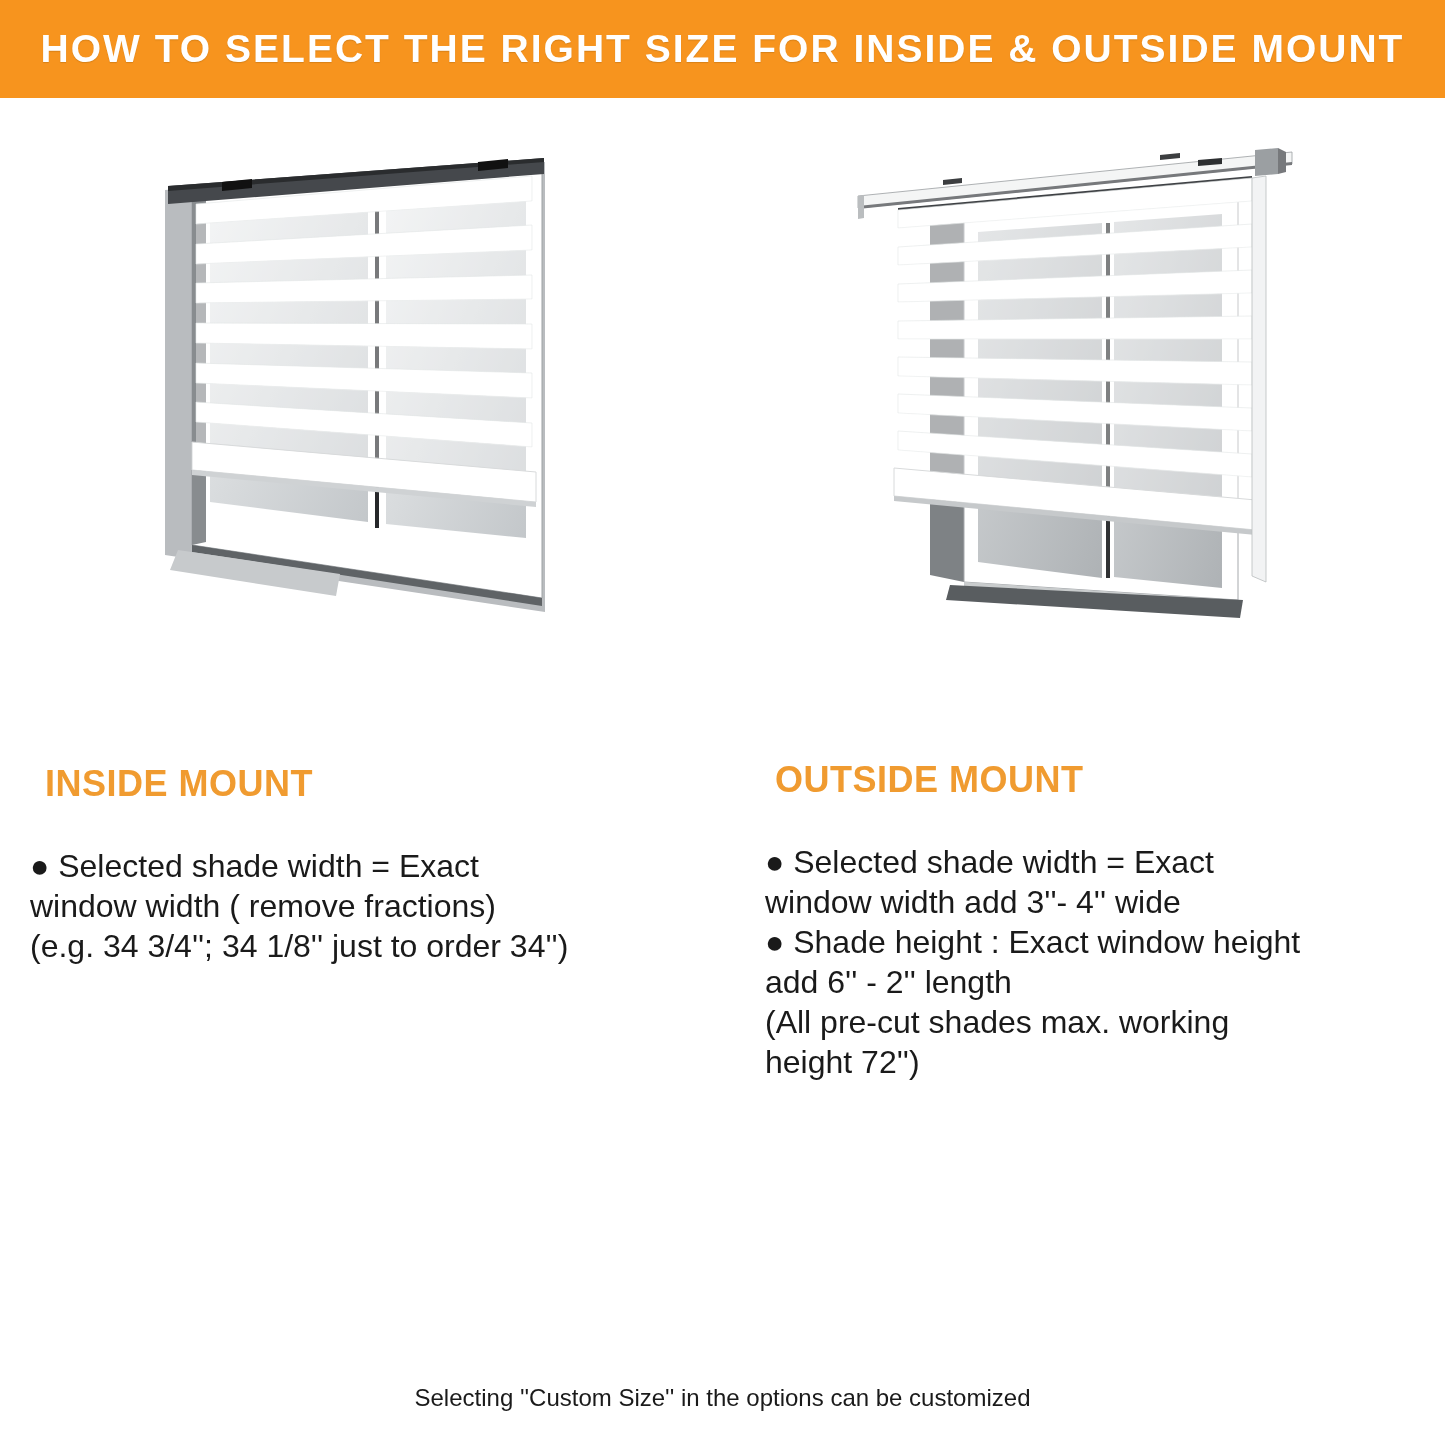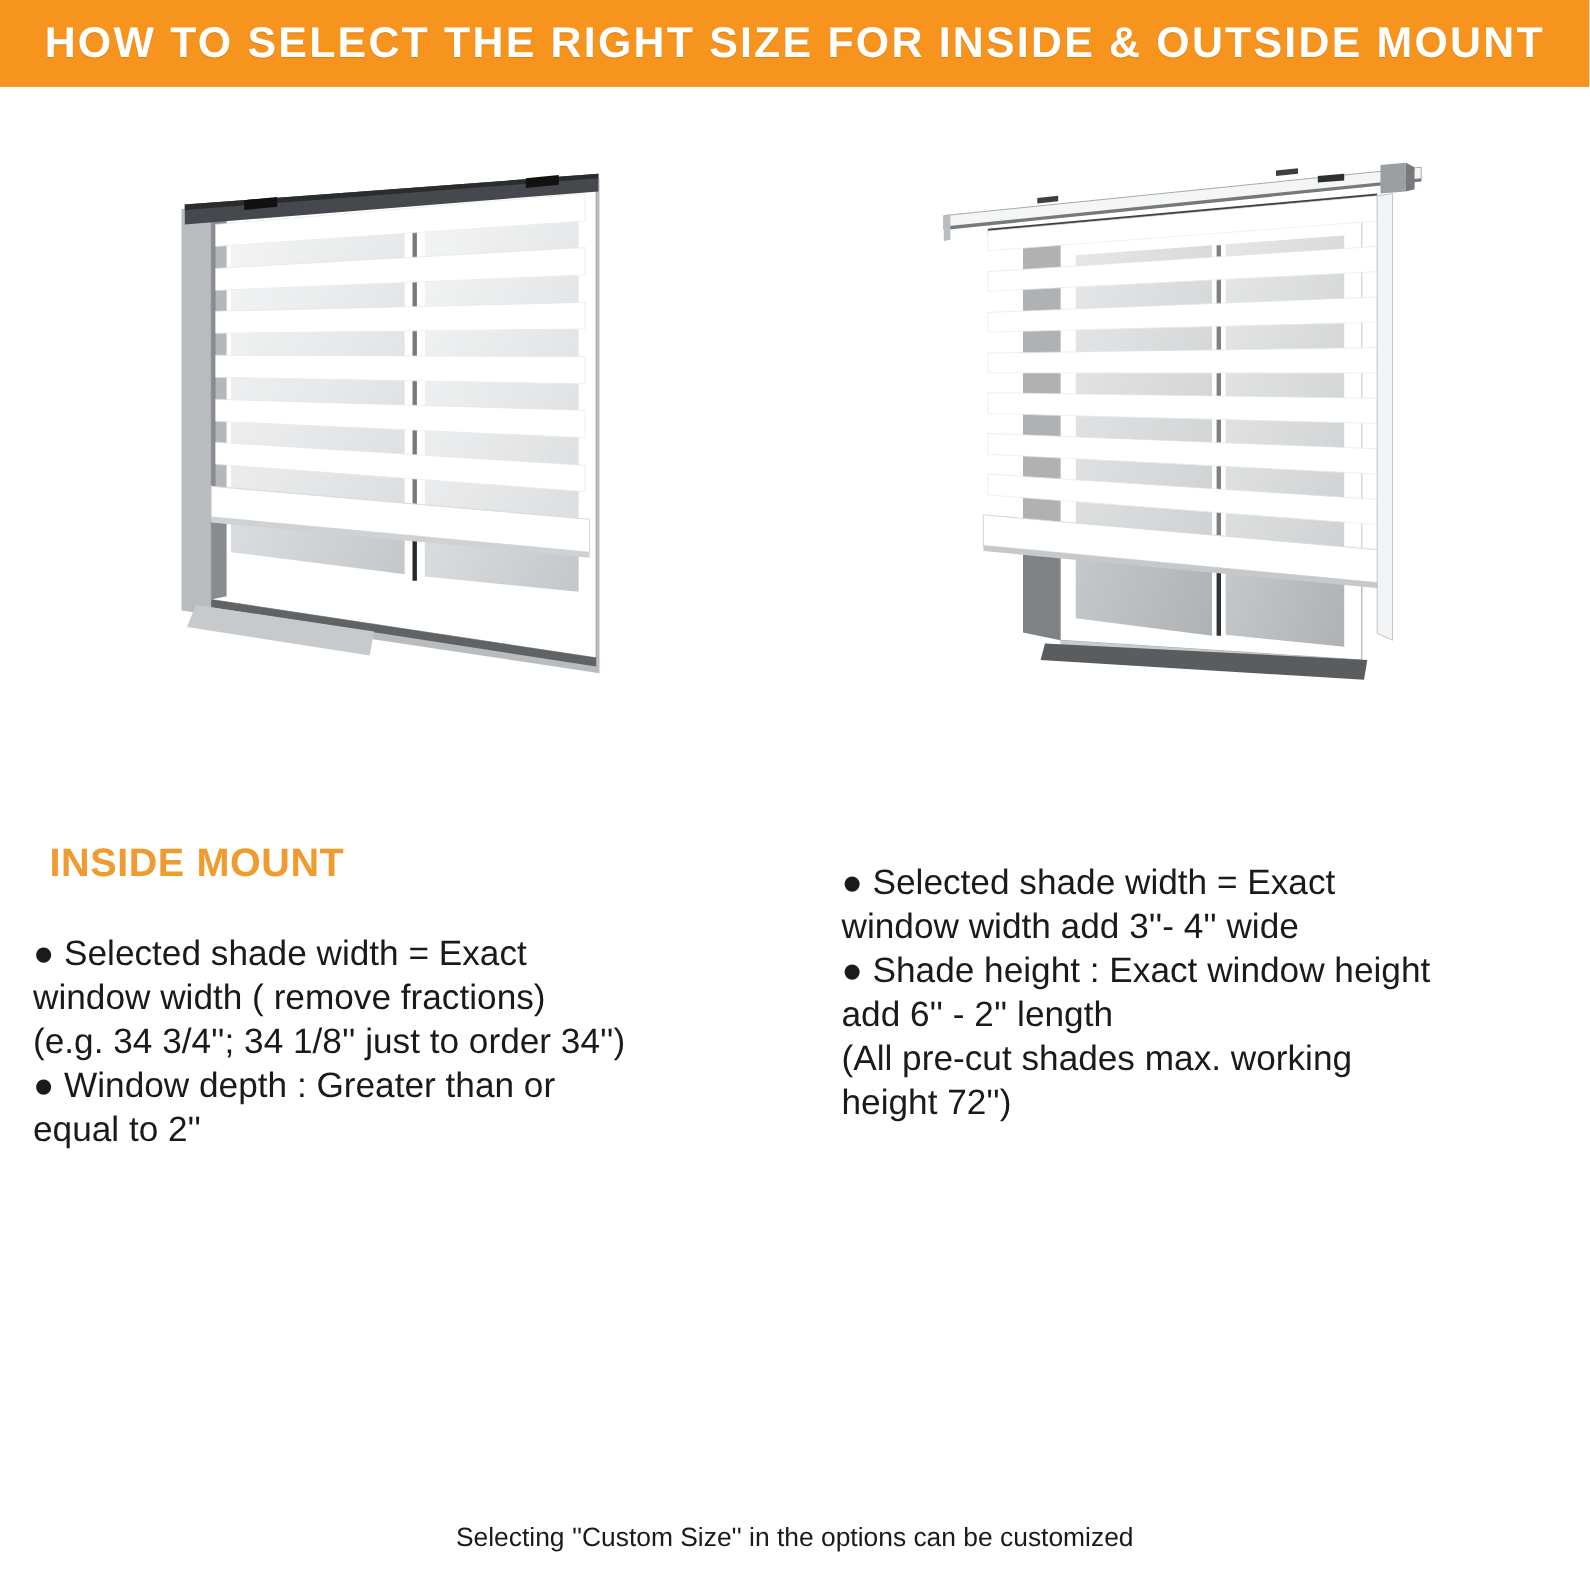--- a/index.html
+++ b/index.html
@@ -6,21 +6,21 @@
   body {
     width:1445px; height:1432px;
     background:#ffffff;
     font-family:"Liberation Sans", sans-serif;
     color:#1a1a1a;
     position:relative;
     overflow:hidden;
   }
   .banner {
     position:absolute; top:0; left:0;
-    width:1445px; height:79px;
+    width:1445px; height:98px;
     background:#F7941E;
     display:flex; align-items:center; justify-content:center;
   }
   .banner h1 {
     margin:0; color:#ffffff;
     font-size:39px; font-weight:bold; letter-spacing:2px;
     white-space:nowrap;
     text-shadow:0 1px 1px rgba(120,70,0,0.25);
   }
   .col { position:absolute; top:95px; }
@@ -108,22 +108,20 @@
       <polygon points="52,320 396,352 396,357 52,325" fill="#cfd2d4"></polygon>
     </g>
   </svg>
 
   <h2>INSIDE MOUNT</h2>
 
   <div class="bullets">
     <p class="bullet">● Selected shade width = Exact
 window width ( remove fractions)
 (e.g. 34 3/4''; 34 1/8'' just to order 34'')</p>
-    <p class="bullet">● Window depth : Greater than or
-equal to 2''</p>
   </div>
 </div>
 
 <div class="col outside">
 
   <svg class="figure" width="520" height="620" viewBox="0 0 520 620" aria-label="zebra-shade-outside-mount">
     <defs>
       <linearGradient id="glassB" x1="0" y1="0" x2="1" y2="1">
         <stop offset="0" stop-color="#d4d7d9"></stop>
         <stop offset="1" stop-color="#aeb2b5"></stop>
@@ -178,20 +176,21 @@
       <polygon points="48,283 402,301 402,324 48,301" fill="#ffffff" opacity="0.38"></polygon>
       <polygon points="48,301 402,324 402,347 48,320" fill="#ffffff" stroke="#e3e5e6" stroke-width="0.6"></polygon>
       <polygon points="48,320 402,347 402,370 48,338" fill="#ffffff" opacity="0.38"></polygon>
       <polygon points="44,338 406,370 406,400 44,366" fill="#ffffff" stroke="#d8dadb" stroke-width="1"></polygon>
       <polygon points="44,366 406,400 406,405 44,371" fill="#c6c9cb"></polygon>
     </g>
 
     <polygon points="402,48 416,46 416,452 402,446" fill="#f2f3f4" stroke="#b9bcbe" stroke-width="0.8"></polygon>
   </svg>
 
+  <h2>OUTSIDE MOUNT</h2>
 
   <div class="bullets">
     <p class="bullet">● Selected shade width = Exact
 window width add 3''- 4'' wide</p>
     <p class="bullet">● Shade height : Exact window height
 add 6'' - 2'' length
 (All pre-cut shades max. working
 height 72'')</p>
   </div>
 </div>

